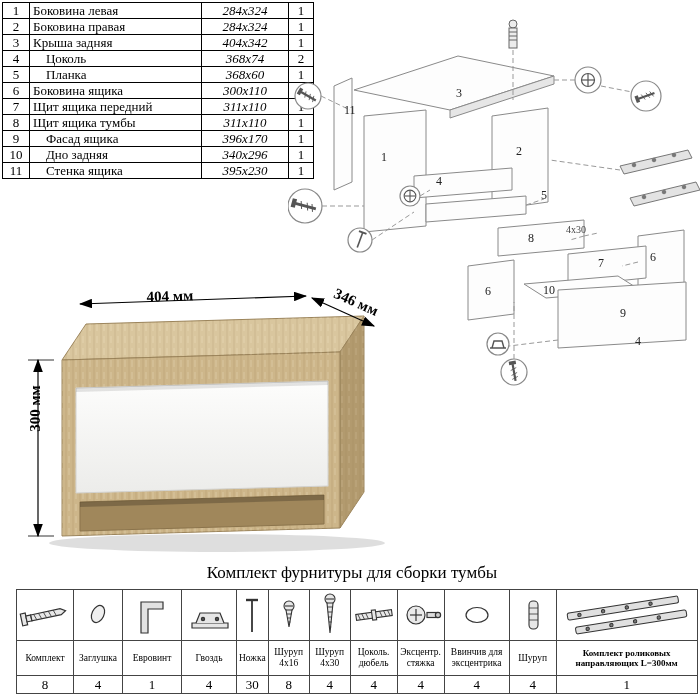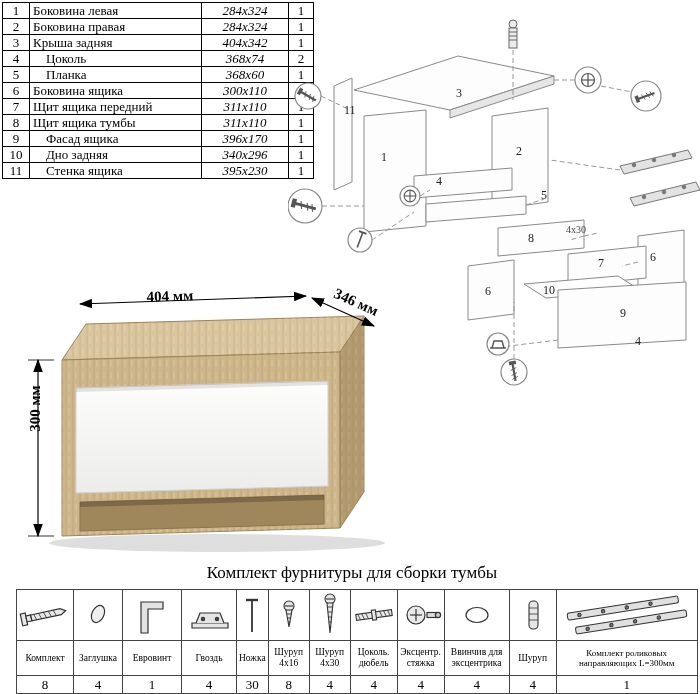--- a/index.html
+++ b/index.html
@@ -26,21 +26,21 @@
   .dim-w{left:88px;top:2px;width:120px;transform:rotate(-2deg);}
   .dim-d{left:288px;top:8px;width:92px;transform:rotate(24deg);}
   .dim-h{left:-42px;top:114px;width:110px;transform:rotate(-90deg);}
 
   
   .hw-title{position:absolute;left:4px;right:0;top:563px;text-align:center;font-size:17px;}
   table.hw{position:absolute;left:16px;top:589px;border-collapse:collapse;table-layout:fixed;}
   table.hw td{border:1px solid #444;text-align:center;vertical-align:middle;padding:0;}
   table.hw tr.icons td{height:50px;}
   table.hw tr.names td{height:32px;font-size:9.5px;line-height:1.15;padding:1px 2px;}
-  table.hw tr.names td.tiny{font-size:9px;}
+  table.hw tr.names td.tiny{font-size:9px;font-weight:bold;}
   table.hw tr.qtys td{height:17px;font-size:13px;}
   svg{display:block;margin:0 auto;}
 </style>
 </head>
 <body>
 
 <div class="page">
 
   <table class="parts">
     <tbody>

